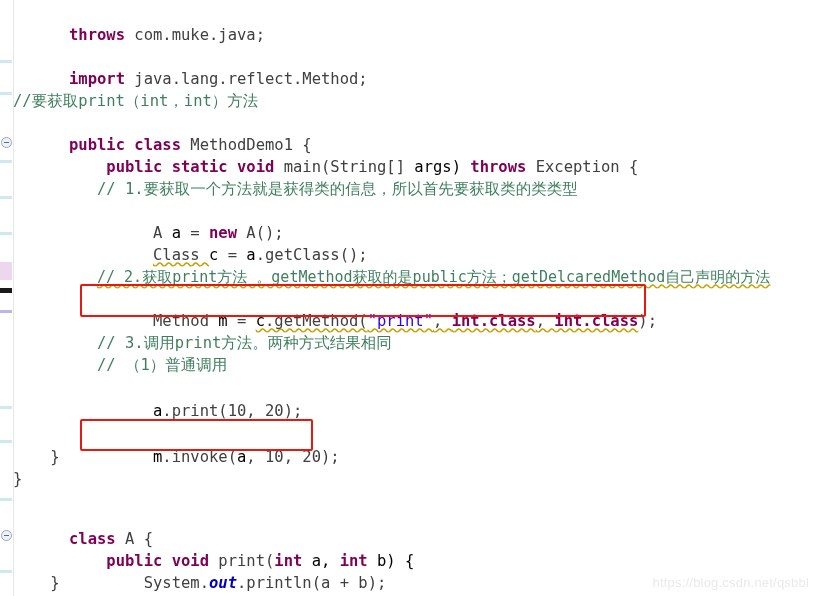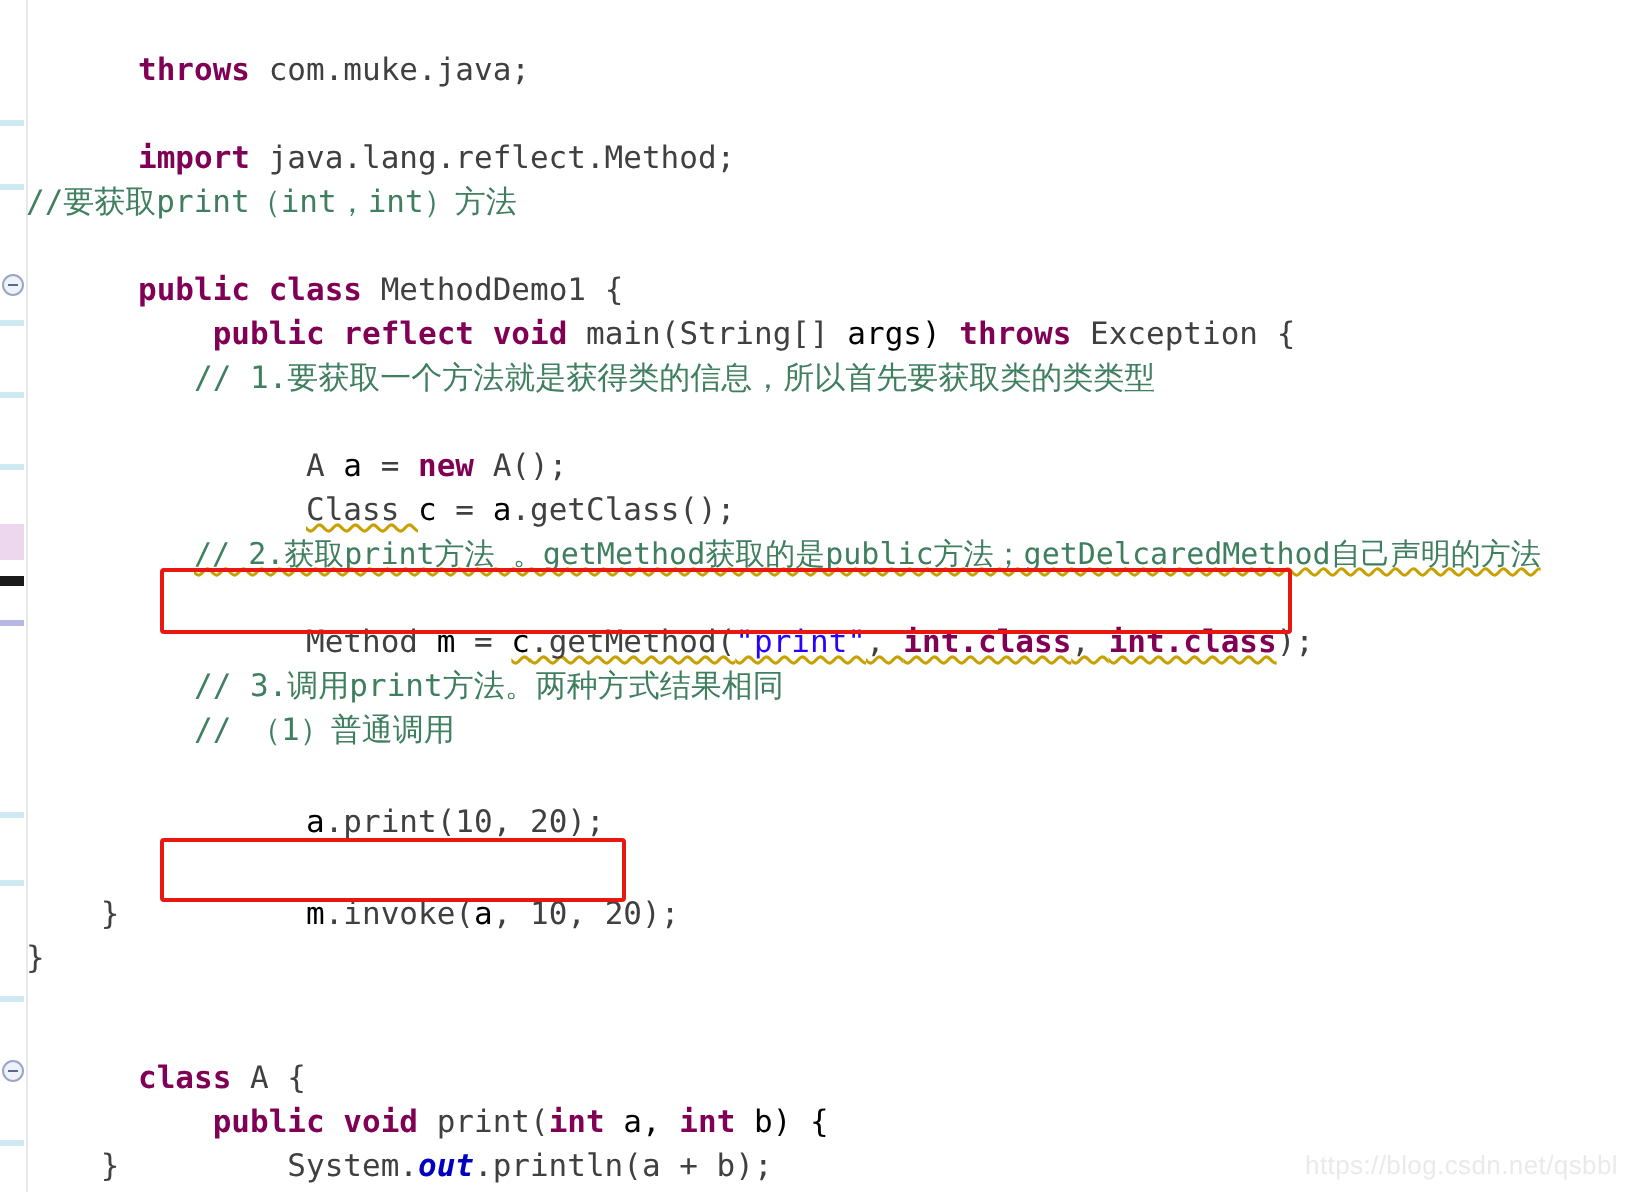--- a/index.html
+++ b/index.html
@@ -141,21 +141,21 @@
       <span class="kw">import</span><span class="plain"> java.lang.reflect.Method;</span>
     </div>
 
     <div class="line cmt" style="top:90px;left:0px;">//要获取print（int，int）方法</div>
 
     <div class="line" style="top:112px;left:0px;">
       <span class="kw">public</span><span class="plain"> </span><span class="kw">class</span><span class="plain"> MethodDemo1 {</span>
     </div>
 
     <div class="line" style="top:134px;left:0px;">
-      <span class="plain">    </span><span class="kw">public</span><span class="plain"> </span><span class="kw">reflect</span><span class="plain"> </span><span class="kw">void</span><span class="plain"> </span><span class="plain">main(</span><span class="plain">String[]</span><span class="loc"> args) </span><span class="kw">throws</span><span class="plain"> Exception {</span>
+      <span class="plain">    </span><span class="kw">public</span><span class="plain"> </span><span class="kw">static</span><span class="plain"> </span><span class="kw">void</span><span class="plain"> </span><span class="plain">main(</span><span class="plain">String[]</span><span class="loc"> args) </span><span class="kw">throws</span><span class="plain"> Exception {</span>
     </div>
 
     <div class="line cmt" style="top:178px;left:84px;">// 1.要获取一个方法就是获得类的信息，所以首先要获取类的类类型</div>
 
     <div class="line" style="top:200px;left:84px;">
       <span class="plain">A </span><span class="loc">a</span><span class="plain"> = </span><span class="kw">new</span><span class="plain"> A();</span>
     </div>
 
     <div class="line" style="top:222px;left:84px;">
       <span class="plain warnline">Class </span><span class="loc">c</span><span class="plain"> = </span><span class="loc">a</span><span class="plain">.getClass();</span>

